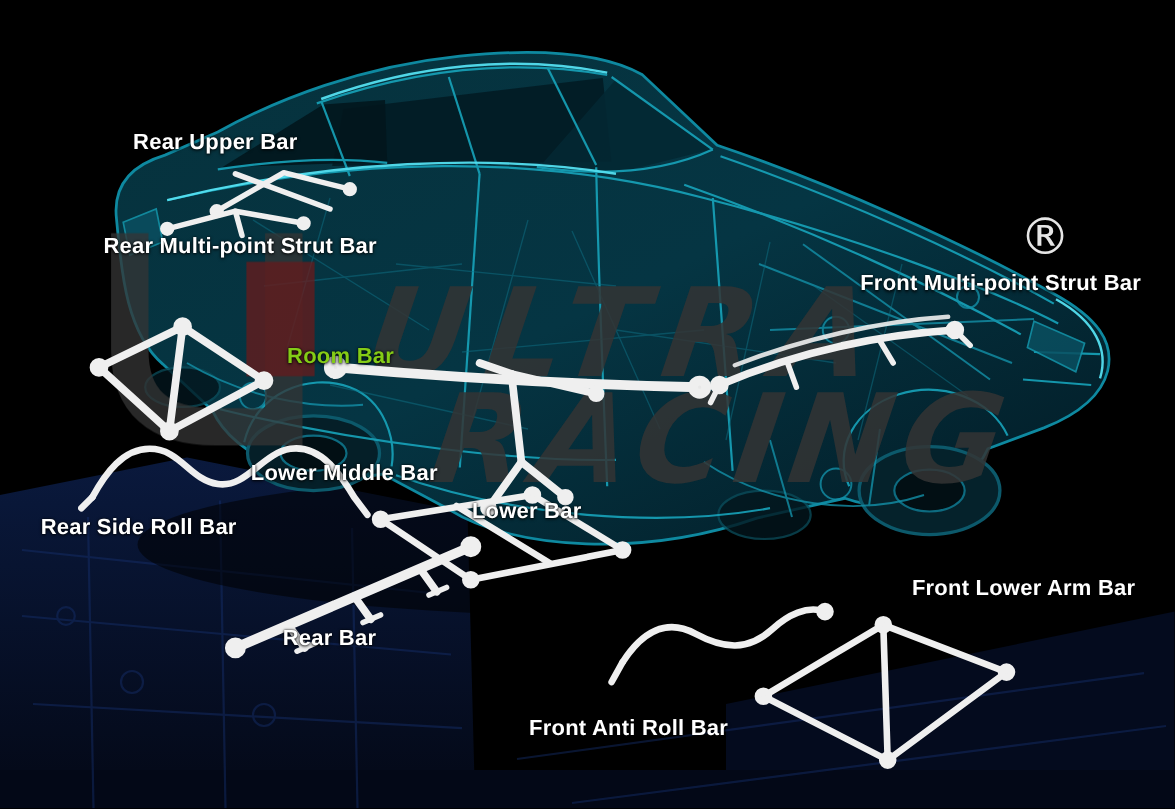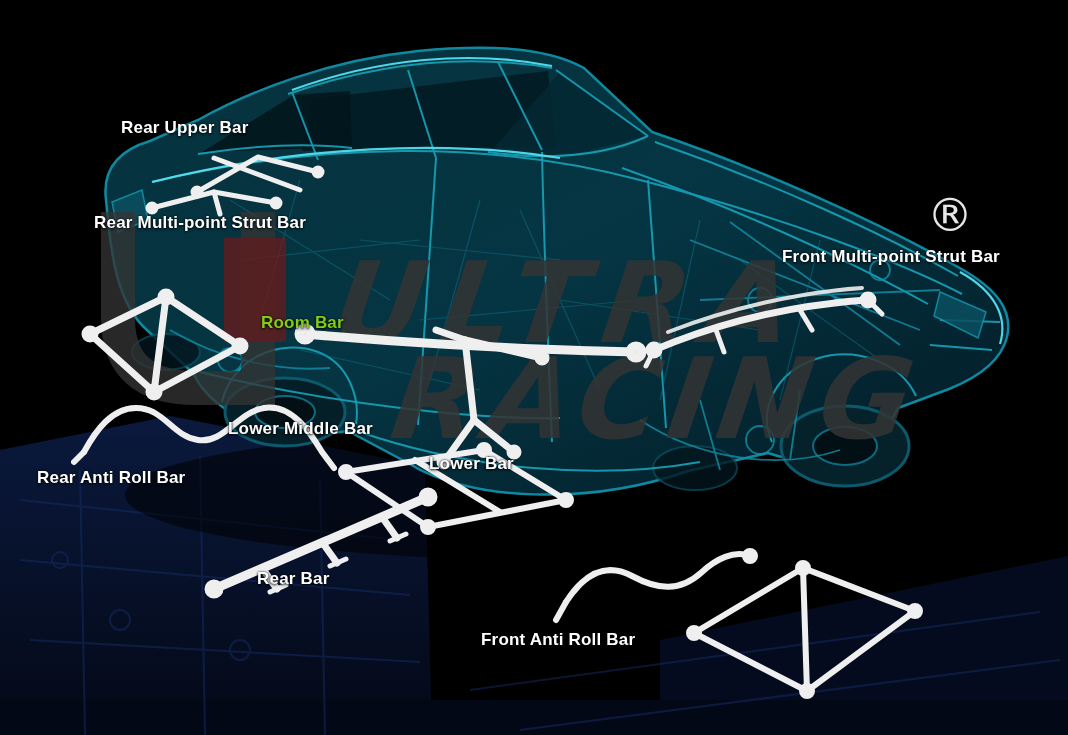--- a/index.html
+++ b/index.html
@@ -2,21 +2,21 @@
 <html><head>
 <meta charset="utf-8">
 <style>
   html,body{margin:0;padding:0;background:#000;}
   .stage{
     position:relative;width:1068px;height:735px;overflow:hidden;
     background:#000;font-family:"Liberation Sans",sans-serif;
   }
   .stage svg{position:absolute;left:0;top:0;}
   .label{
-    position:absolute;color:#fff;font-weight:bold;font-size:17px;
+    position:absolute;color:#fff;font-weight:bold;font-size:20px;
     letter-spacing:.2px;white-space:nowrap;
     text-shadow:0 1px 3px rgba(0,0,0,.9), 0 0 2px rgba(0,0,0,.8);
   }
   .label--red{color:#84cc16;}
   .regmark{
     position:absolute;color:#e6e6e6;font-size:46px;line-height:1;
     font-family:"DejaVu Sans",sans-serif;
     text-shadow:0 0 3px rgba(0,0,0,.9);
   }
 </style>
@@ -249,20 +249,21 @@
         <circle cx="868" cy="300" r="5" fill="#efefef"></circle>
       </g>
     </g>
   </svg>
 
   <div class="label" style="left:121px;top:118px">Rear Upper Bar</div>
   <div class="label" style="left:782px;top:247px">Front Multi-point Strut Bar</div>
   <div class="label" style="left:94px;top:213px">Rear Multi-point Strut Bar</div>
   <div class="label label--red" style="left:261px;top:313px">Room Bar</div>
   <div class="label" style="left:228px;top:419px">Lower Middle Bar</div>
-  <div class="label" style="left:37px;top:468px">Rear Anti Roll Bar</div>
+  <div class="label" style="left:37px;top:468px">Rear Side Roll Bar</div>
   <div class="label" style="left:429px;top:454px">Lower Bar</div>
+  <div class="label" style="left:829px;top:524px">Front Lower Arm Bar</div>
   <div class="label" style="left:257px;top:569px">Rear Bar</div>
-  <div class="label" style="left:481px;top:630px">Front Anti Roll Bar</div>
+  <div class="label" style="left:481px;top:651px">Front Anti Roll Bar</div>
 
   <div class="regmark" style="left:927px;top:192px">®</div>
 
 </div>
 
 </body></html>

